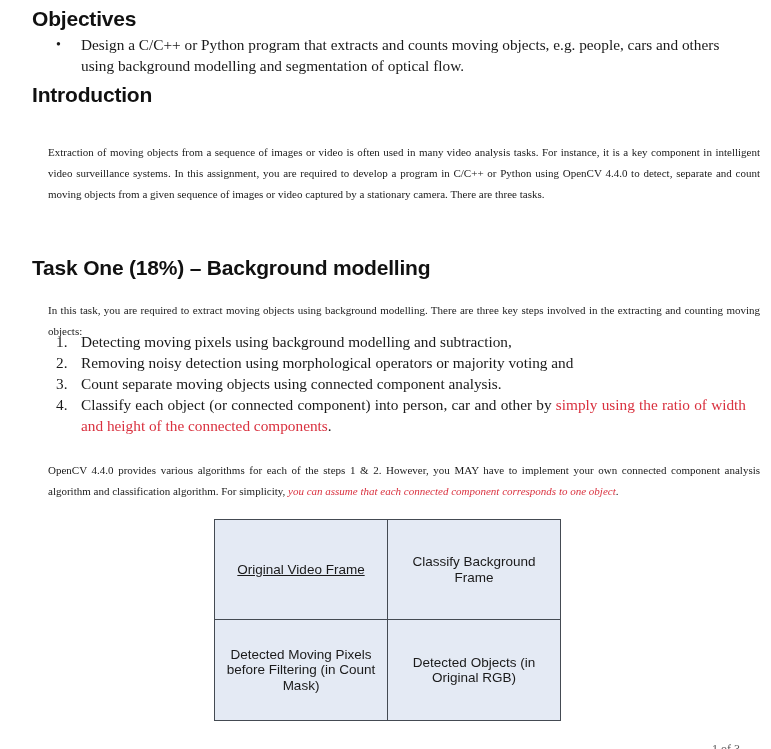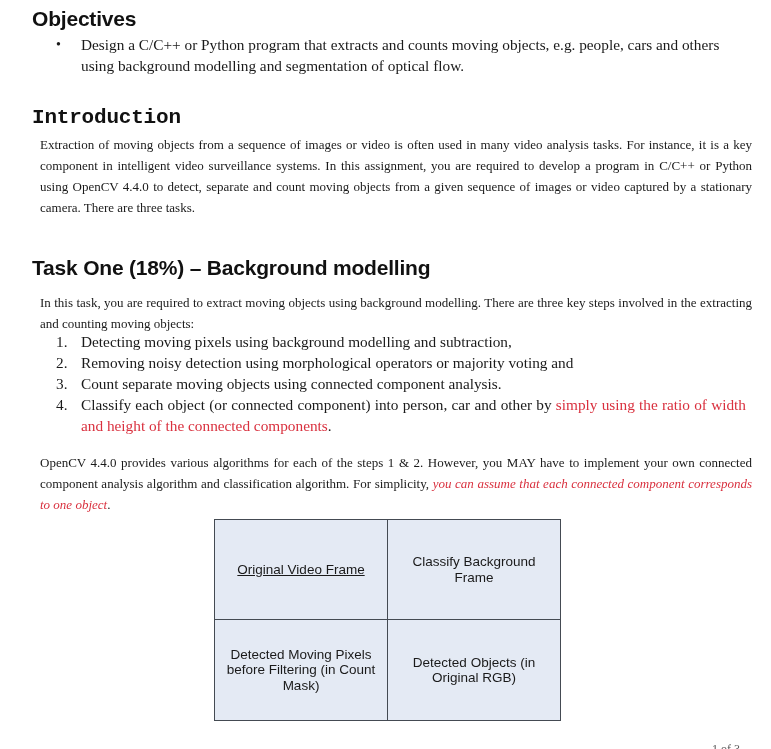--- a/index.html
+++ b/index.html
@@ -1,18 +1,18 @@
 <!DOCTYPE html>
 <html><head>
 <meta charset="utf-8">
 <style>
   html, body { margin:0; padding:0; background:#ffffff; }
   body { width:771px; height:749px; position:relative; overflow:hidden; color:#111; }
   .h { position:absolute; left:32px; font-family:"Liberation Sans", sans-serif; font-weight:bold; font-size:21px; color:#111; margin:0; letter-spacing:-0.2px; }
-  .p { position:absolute; left:32px; width:712px; font-family:"Liberation Serif", serif; font-size:13px; line-height:21px; text-align:justify; margin:8px; color:#1a1a1a; }
+  .p { position:absolute; left:32px; width:712px; font-family:"Liberation Serif", serif; font-size:11px; line-height:21px; text-align:justify; margin:16px; color:#1a1a1a; }
   .bul { position:absolute; left:56px; top:34px; font-family:"Liberation Serif", serif; font-size:15.3px; line-height:21px; color:#1a1a1a; }
   .bul-dot { position:absolute; left:0; top:0; font-size:14px; }
   .bul-text { position:absolute; left:25px; top:0; width:650px; white-space:normal; }
   .ol { position:absolute; left:56px; top:331px; width:690px; font-family:"Liberation Serif", serif; font-size:15.3px; line-height:21px; color:#1a1a1a; }
   .li { position:relative; padding-left:25px; }
   .li .num { position:absolute; left:0; top:0; }
   .red { color:#d9303e; }
   .redi { color:#d9303e; font-style:italic; }
   .grid { position:absolute; left:214px; top:519px; width:347px; height:202px; border:1.5px solid #444a52; box-sizing:border-box; display:grid; grid-template-columns:173px 1fr; grid-template-rows:100px 1fr; background:#e4eaf4; }
   .cell { display:flex; align-items:center; justify-content:center; text-align:center; font-family:"Liberation Sans", sans-serif; font-size:13.5px; line-height:15.5px; color:#1a1a1a; padding:0 6px; }
@@ -24,21 +24,21 @@
 </head>
 <body>
 
 <h2 class="h" style="top:7px;">Objectives</h2>
 
 <div class="bul">
   <span class="bul-dot">•</span>
   <span class="bul-text">Design a C/C++ or Python program that extracts and counts moving objects, e.g. people, cars and others using background modelling and segmentation of optical flow.</span>
 </div>
 
-<h2 class="h" style="top:106px;font-family:Liberation Mono, monospace;">Introduction</h2>
+<h2 class="h" style="top:83px;">Introduction</h2>
 
 <p class="p" style="top:126px;">Extraction of moving objects from a sequence of images or video is often used in many video analysis tasks. For instance, it is a key component in intelligent video surveillance systems. In this assignment, you are required to develop a program in C/C++ or Python using OpenCV 4.4.0 to detect, separate and count moving objects from a given sequence of images or video captured by a stationary camera. There are three tasks.</p>
 
 <h2 class="h" style="top:256px;">Task One (18%) – Background modelling</h2>
 
 <p class="p" style="top:284px;">In this task, you are required to extract moving objects using background modelling. There are three key steps involved in the extracting and counting moving objects:</p>
 
 <div class="ol">
   <div class="li">
     <span class="num">1.</span>

